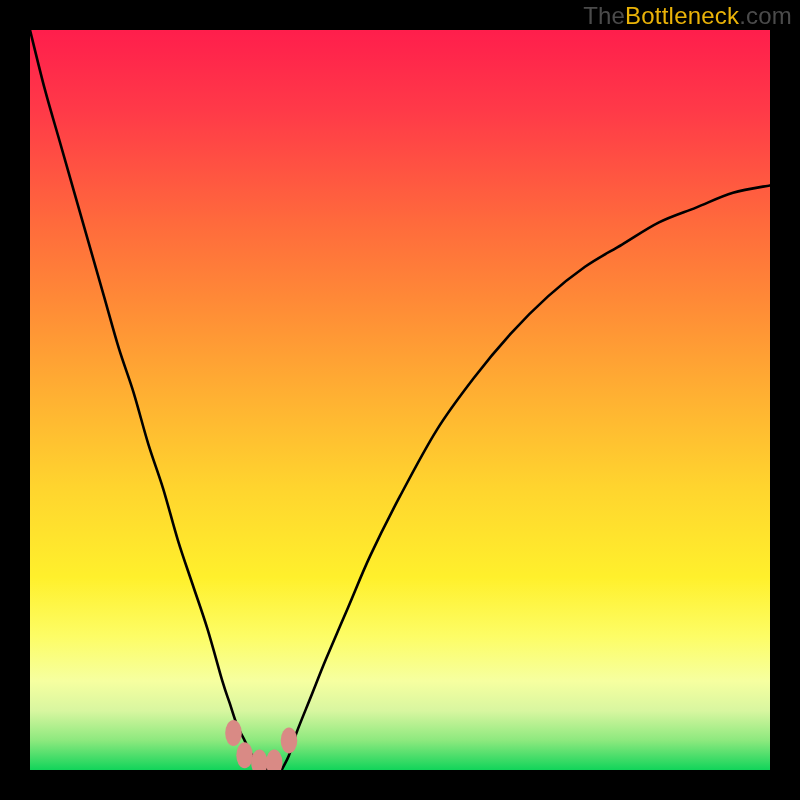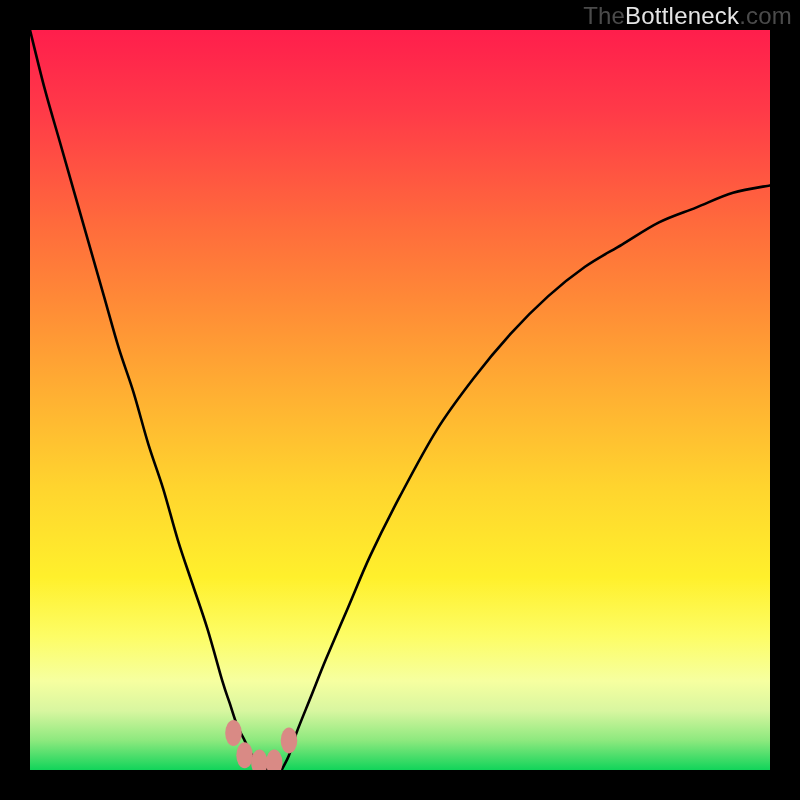--- a/index.html
+++ b/index.html
@@ -20,21 +20,21 @@
     position: absolute;
     top: 2px;
     right: 8px;
     font-size: 24px;
     font-weight: 500;
     color: #4b4b4b;
     letter-spacing: 0.2px;
     z-index: 20;
   }
   .watermark .accent {
-    color: #e5e5e5;
+    color: #eab308;
   }
   .plot {
     position: absolute;
     top: 30px;
     left: 30px;
     width: 740px;
     height: 740px;
     background: linear-gradient(
       to bottom,
       #ff1e4c 0%,

